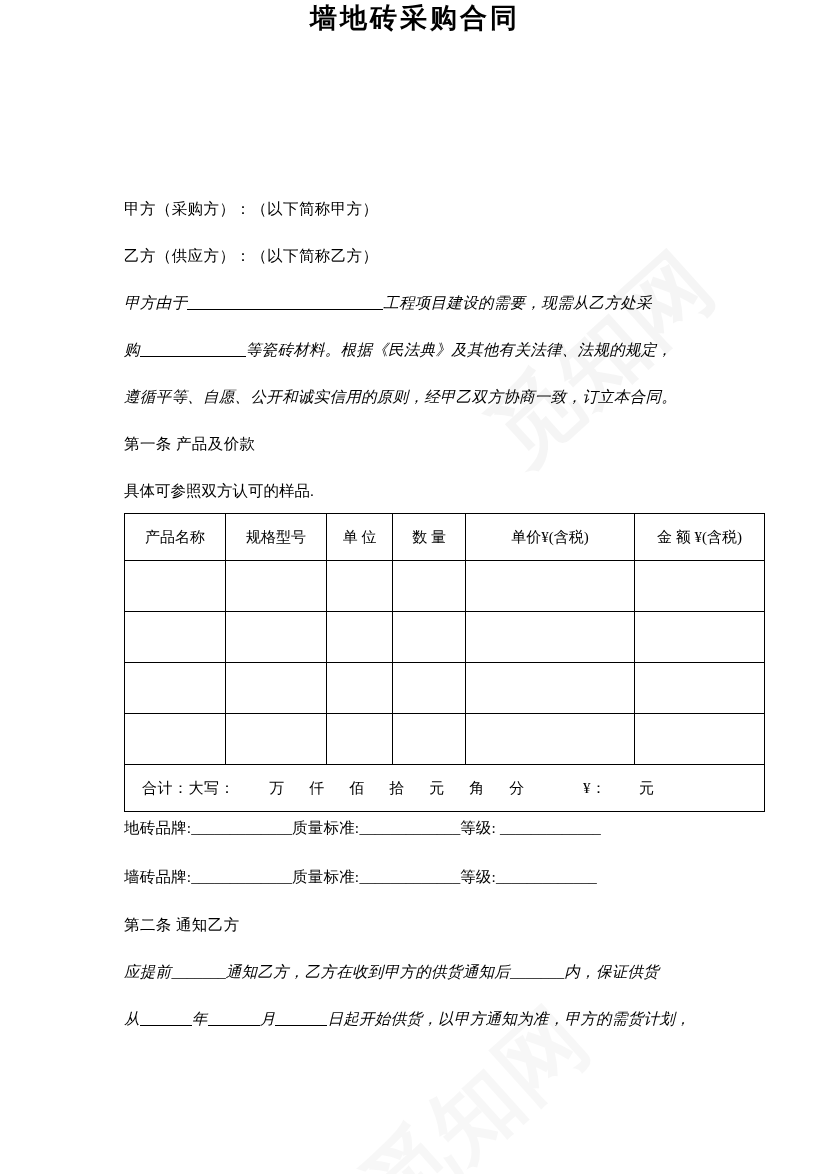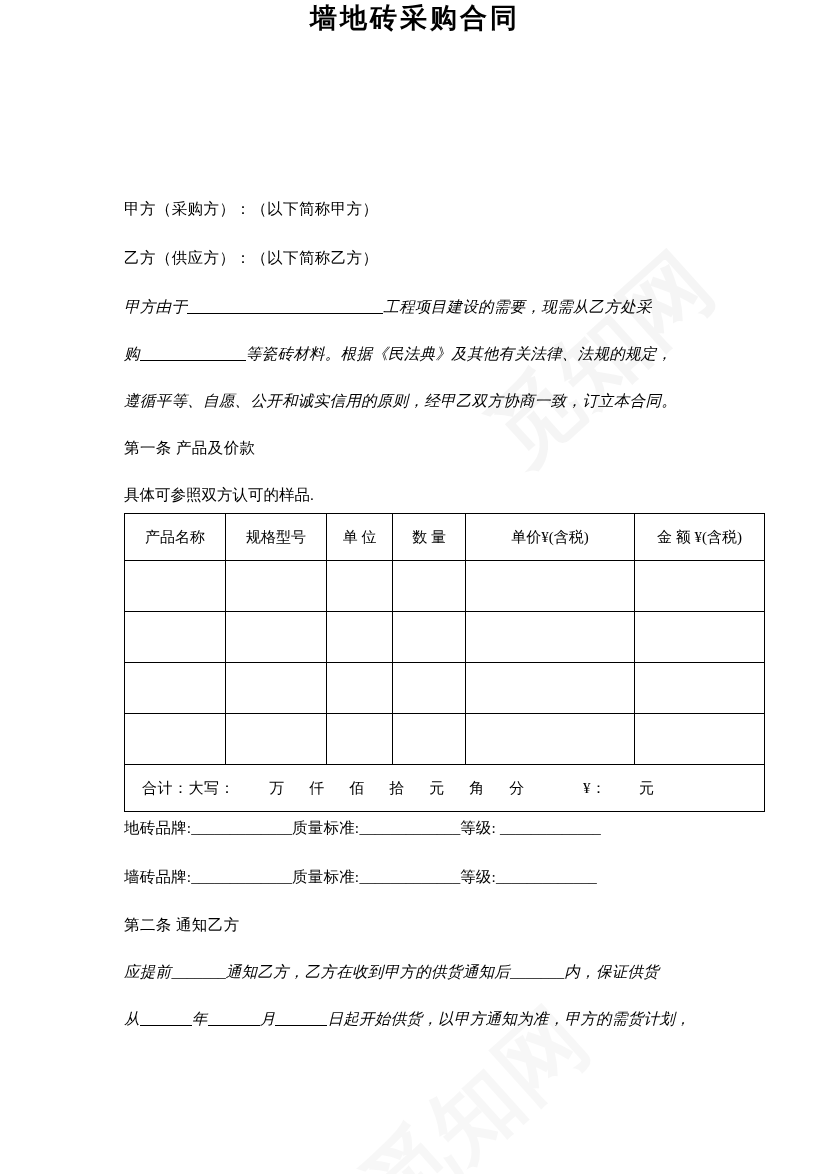--- a/index.html
+++ b/index.html
@@ -65,21 +65,21 @@
   .line {
     font-size: 15.5px;
     line-height: 47px;
     white-space: nowrap;
     letter-spacing: 0.4px;
   }
   .line-party {
     display: flex;
     align-items: baseline;
   }
-  .line-party .right-note { padding-right: 58px; font-family: Liberation Mono, monospace; }
+  .line-party .right-note { padding-right: 58px; }
 
   .para { font-size: 15.5px; line-height: 47px; letter-spacing: 0.3px; font-style: italic; }
 
   .blank-ul {
     display: inline-block;
     border-bottom: 1.2px solid #000;
     vertical-align: -2px;
   }
   .blank-w-long { width: 196px; }
   .blank-w-mid  { width: 106px; }

